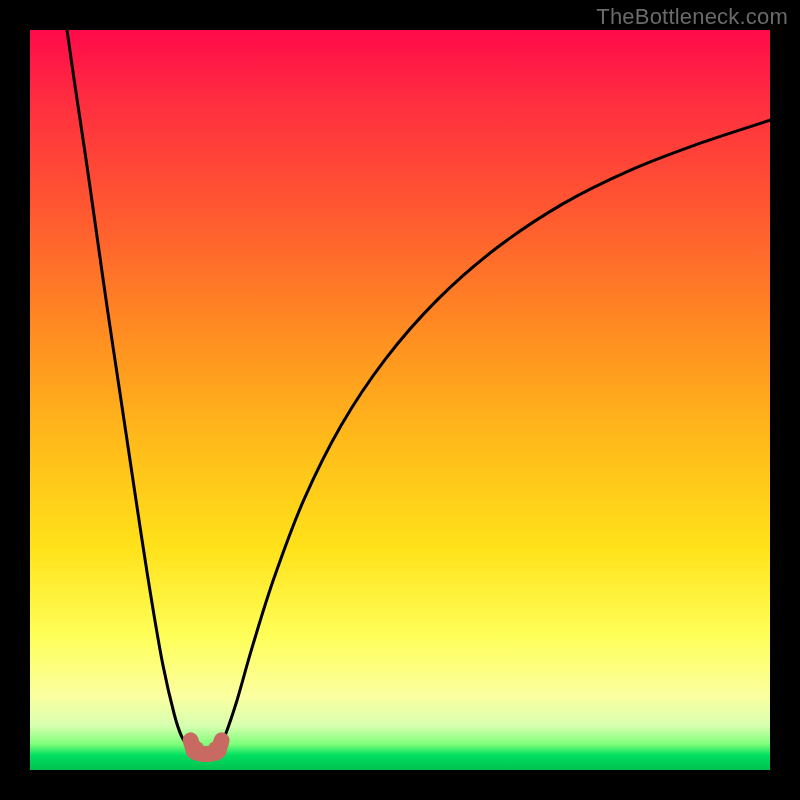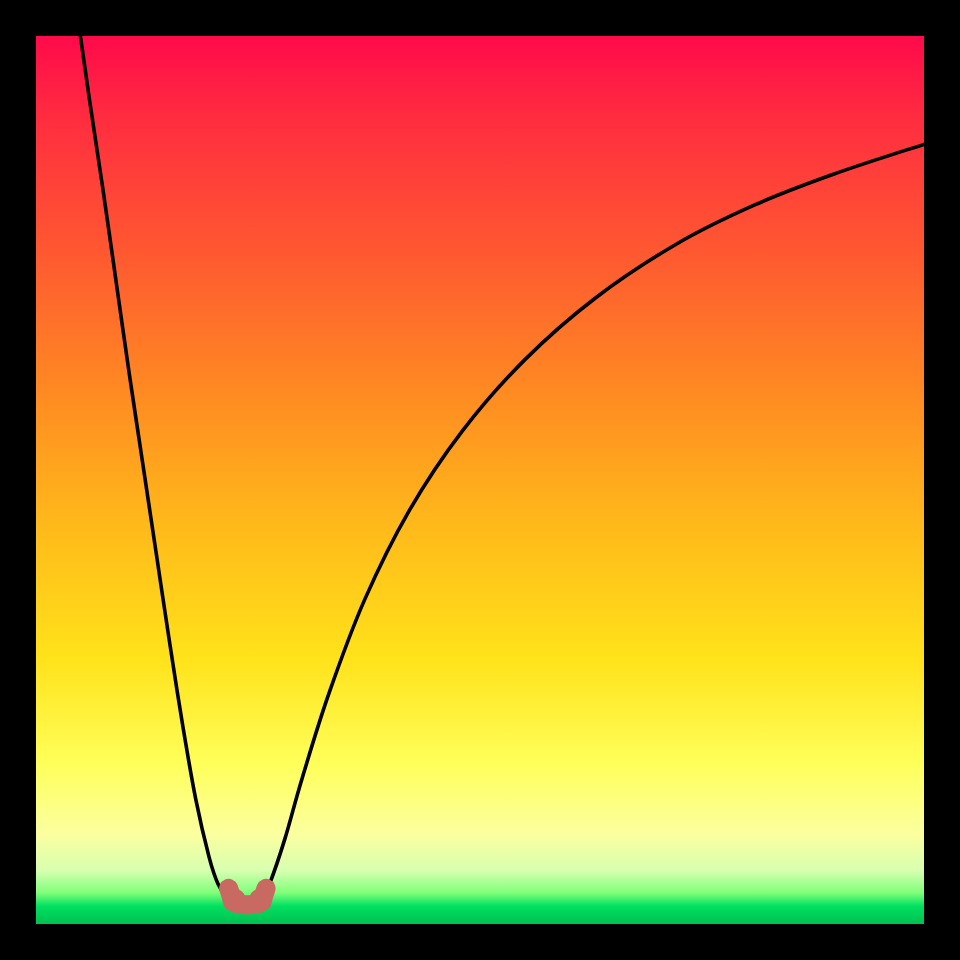--- a/index.html
+++ b/index.html
@@ -74,13 +74,14 @@
           <path d="M 37,0 C 38.332,9.323999999999993 41.07,29.155999999999956 44.4,51.79999999999996 C 47.73,74.44399999999996 51.504,98.49400000000001 55.5,125.80000000000003 C 59.496,153.10600000000005 62.60399999999999,175.52800000000002 66.6,203.50000000000003 C 70.59599999999999,231.47200000000004 73.70400000000001,253.894 77.7,281.2 C 81.696,308.506 84.804,328.56 88.8,355.2 C 92.79599999999999,381.84 95.90400000000001,402.56000000000006 99.9,429.20000000000005 C 103.896,455.84000000000003 107.004,477.22599999999994 111,503.19999999999993 C 114.996,529.174 118.10400000000001,549.524 122.10000000000001,573.5 C 126.096,597.476 129.20399999999998,616.42 133.2,636.4 C 137.196,656.38 140.97,671.846 144.3,684.5 C 147.63000000000002,697.154 149.036,700.7059999999999 151.7,706.6999999999999 C 154.36399999999998,712.694 156.70239999999998,715.136 159.1,717.8 C 161.4976,720.4639999999999 163.95440000000002,720.834 165.02,721.5 C 166.0856,722.166 163.68800000000002,721.1004 165.02,721.5 C 166.352,721.8996 169.75600000000003,723.3204000000001 172.42000000000002,723.72 C 175.084,724.1196 177.156,724.1196 179.82,723.72 C 182.48399999999998,723.3204000000001 185.888,721.8996 187.22,721.5 C 188.552,721.1004 185.888,724.164 187.22,721.5 C 188.552,718.836 191.0236,716.0239999999999 194.62,706.6999999999999 C 198.21640000000002,697.376 202.2716,685.6840000000001 207.20000000000002,669.7 C 212.12840000000003,653.716 215.34,639.8779999999999 222,617.9 C 228.66,595.922 234.876,574.24 244.20000000000002,547.6 C 253.52400000000003,520.96 261.812,497.2060000000001 273.8,469.90000000000003 C 285.788,442.594 296.148,421.2079999999999 310.8,395.8999999999999 C 325.452,370.5919999999999 337.88399999999996,351.94399999999996 355.2,329.29999999999995 C 372.516,306.65599999999995 387.02000000000004,290.0799999999999 407.00000000000006,270.09999999999997 C 426.9800000000001,250.11999999999998 443.556,235.61600000000004 466.2,218.30000000000004 C 488.844,200.98400000000004 508.82399999999996,187.886 532.8,173.89999999999998 C 556.776,159.91399999999996 575.4240000000001,151.25599999999997 599.4000000000001,140.59999999999997 C 623.3760000000001,129.94399999999996 640.692,123.75760000000001 666,114.70000000000002 C 691.308,105.64240000000002 726.68,94.6756 740,90.28" fill="none" stroke="#000000" stroke-width="3" stroke-linecap="round"></path>
           <path d="M 160.58,710.4 C 161.37920000000003,712.398 162.8888,719.1024 165.02,721.5 C 167.15120000000002,723.8976 169.75600000000003,723.3204000000001 172.42000000000002,723.72 C 175.084,724.1196 177.156,724.1196 179.82,723.72 C 182.48399999999998,723.3204000000001 185.0888,723.8976 187.22,721.5 C 189.3512,719.1024 190.86079999999998,712.398 191.66,710.4" fill="none" stroke="#c96a62" stroke-width="16" stroke-linecap="round"></path>
         </g>
       <g id="marker-group">
           <circle cx="165.02" cy="720.02" r="9.62" fill="#c96a62"></circle>
           <circle cx="187.22" cy="720.02" r="9.62" fill="#c96a62"></circle>
         </g>
     </svg>
   </div>
 
+  <div class="watermark">TheBottleneck.com</div>
 </div>
 
 </body></html>

